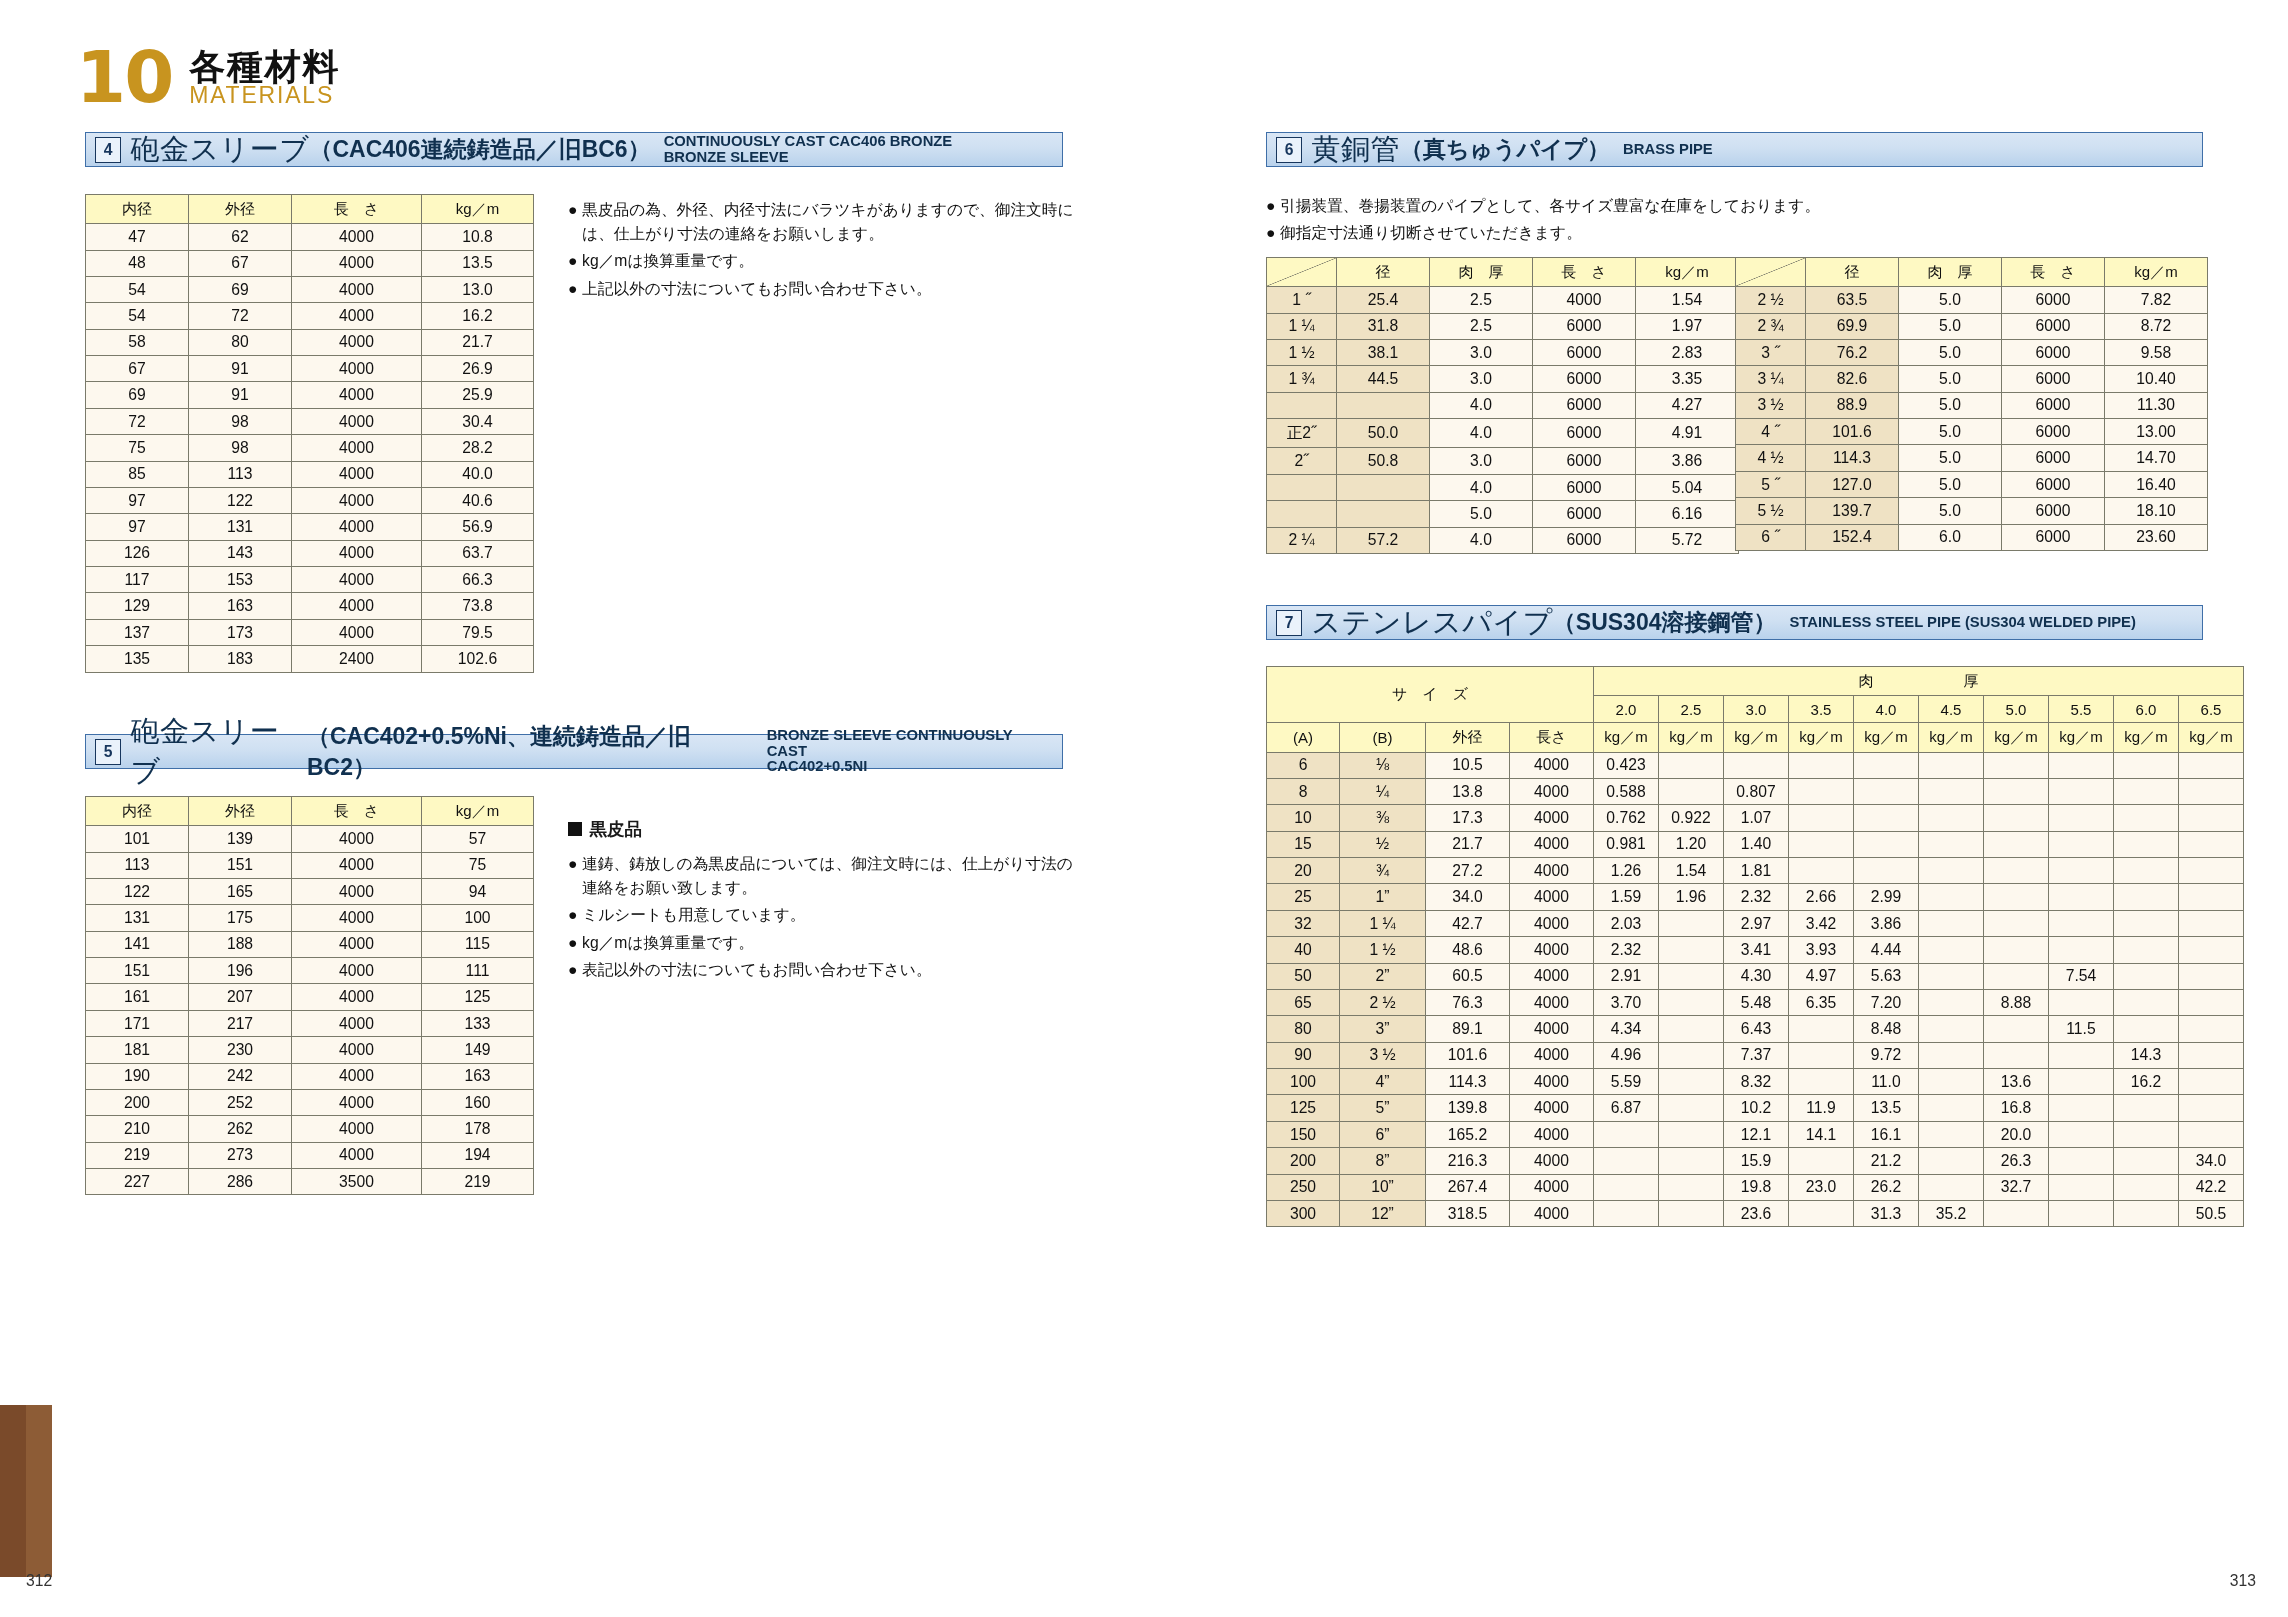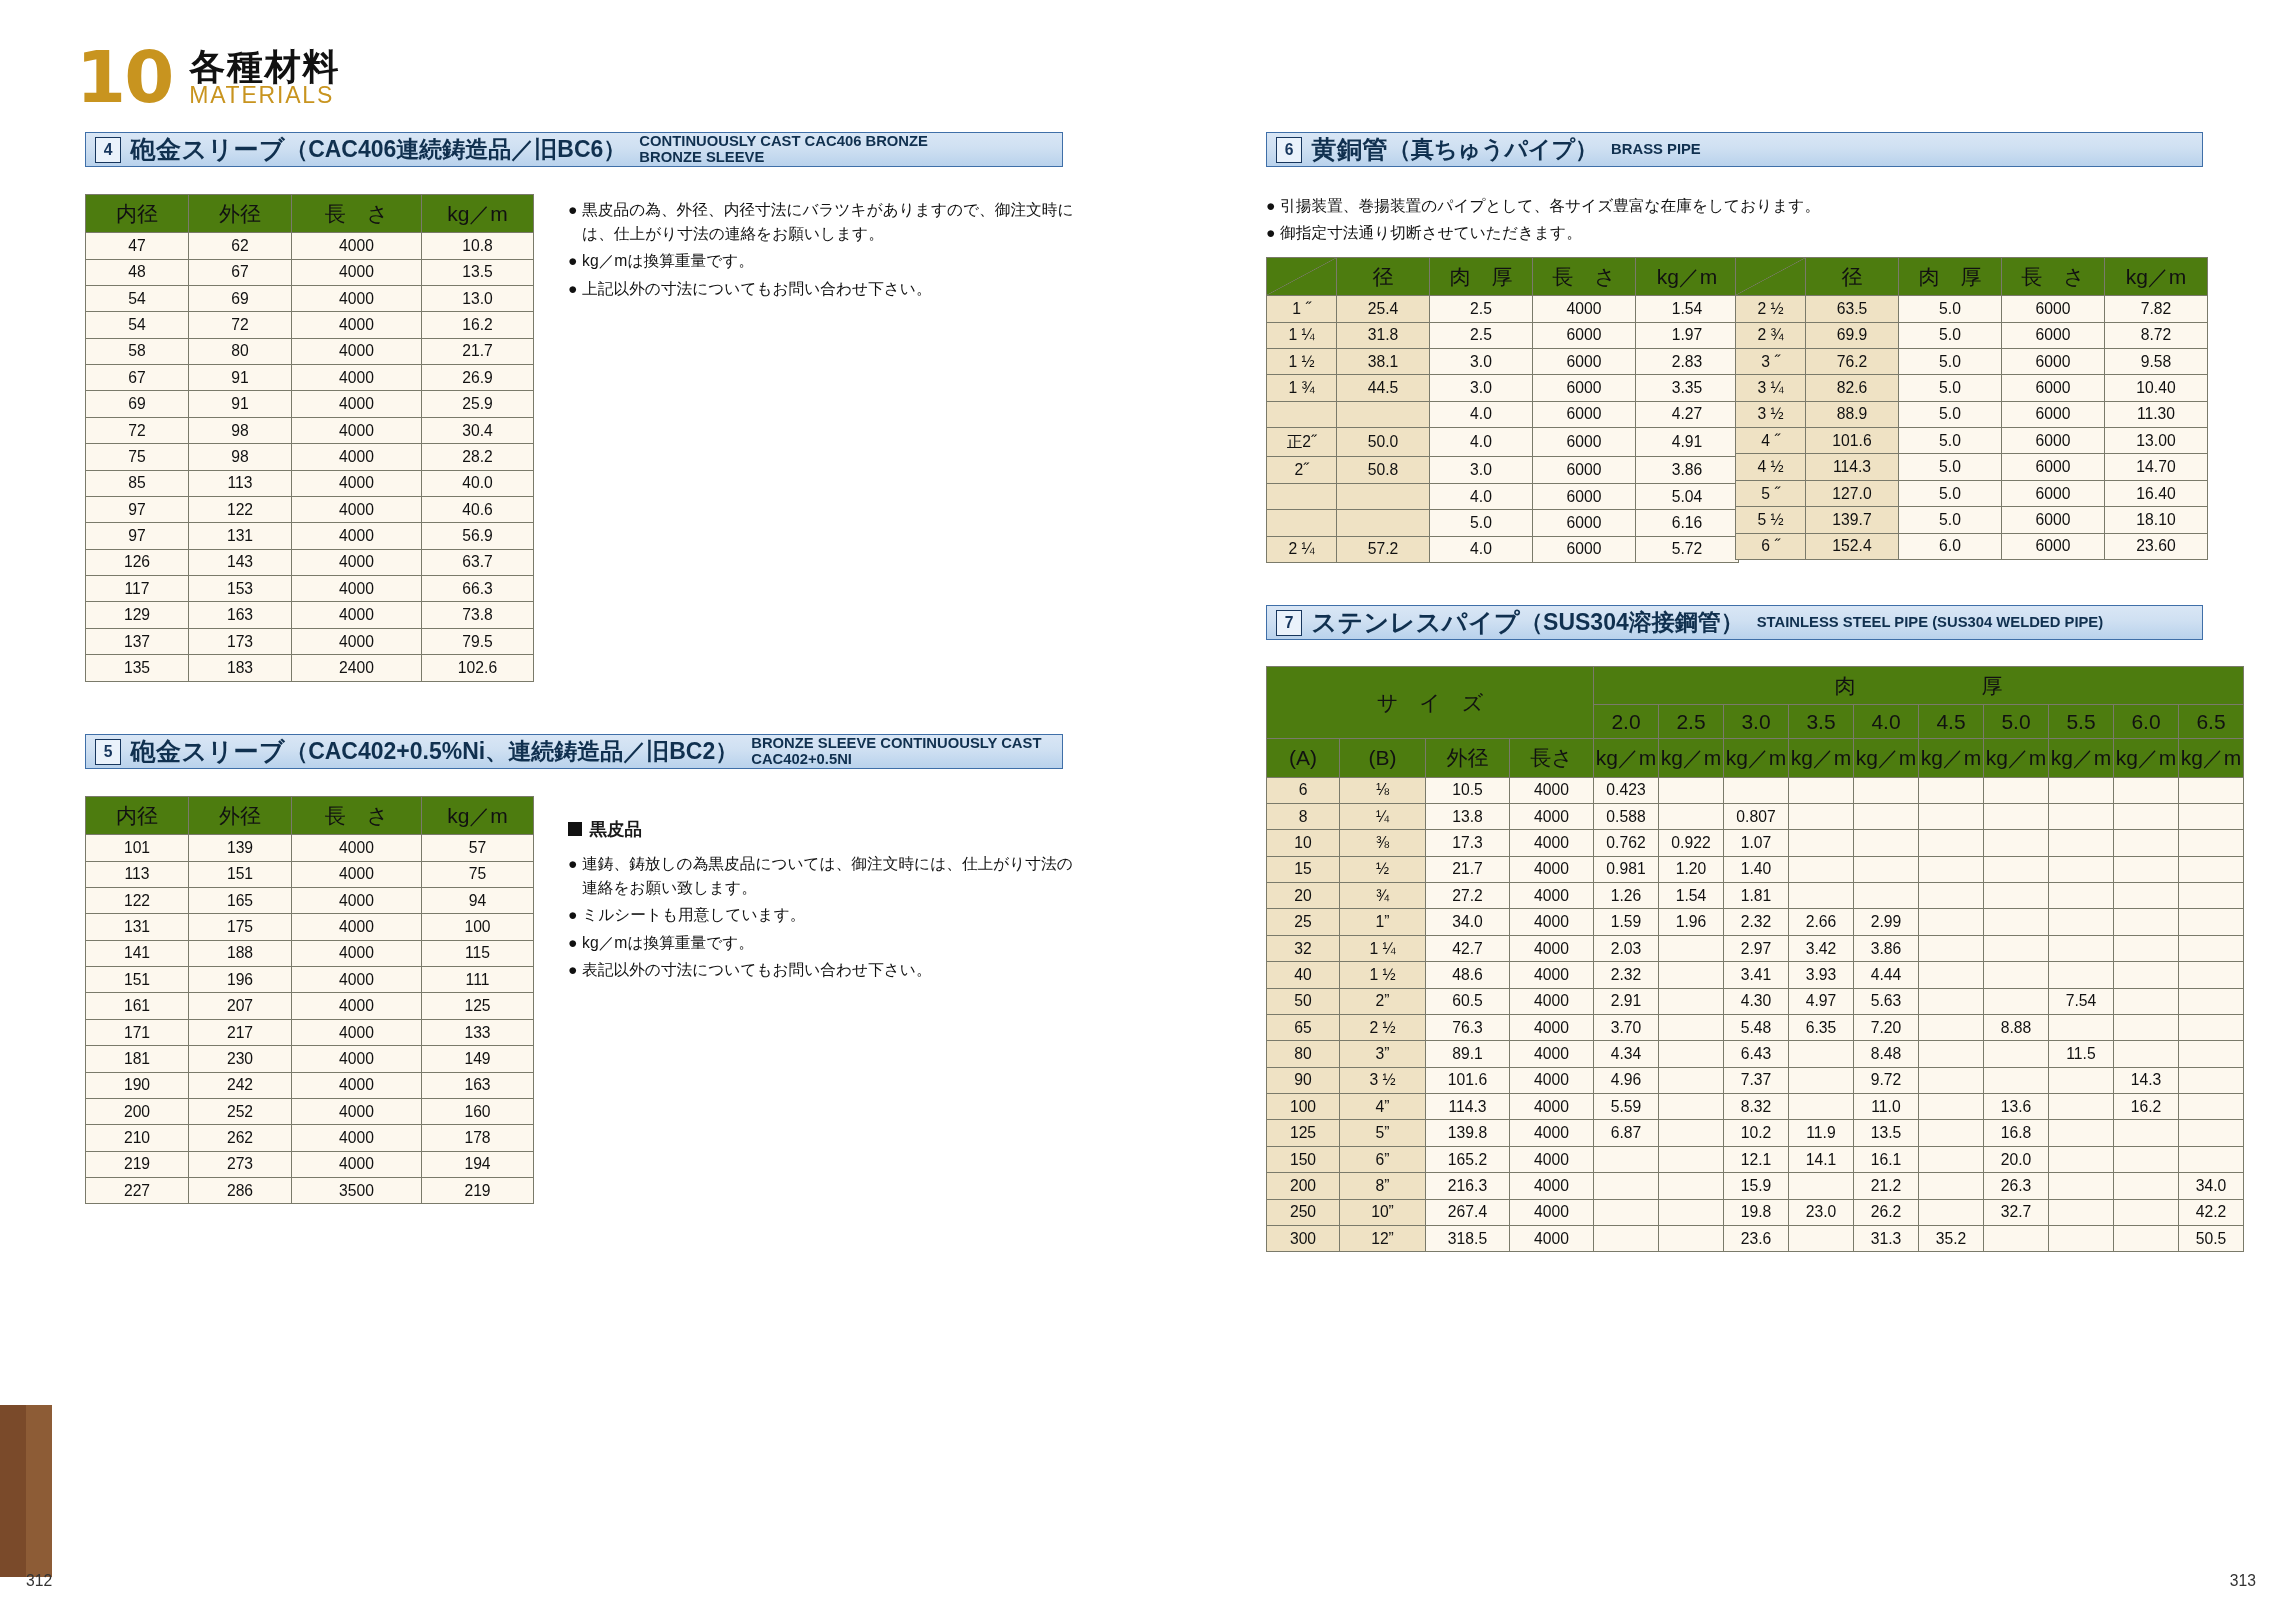--- a/index.html
+++ b/index.html
@@ -12,29 +12,29 @@
   
   .hdr{position:absolute;left:76px;top:16.6px;display:flex;align-items:flex-end;gap:16.6px;}
   .hdr .num{font-family:"DejaVu Sans",sans-serif;font-weight:bold;font-size:72px;line-height:0.82;color:#c8941f;letter-spacing:-1.8px;}
   .hdr .ttl{display:flex;flex-direction:column;margin-top:31px;}
   .hdr .ttl .jp{font-size:36px;font-weight:bold;letter-spacing:1.8px;color:#111;line-height:1.05;}
   .hdr .ttl .en{font-size:23px;font-weight:normal;letter-spacing:1.8px;color:#c8941f;line-height:1.05;margin-top:-2.8px;}
 
   
   .banner{position:absolute;height:35px;background:linear-gradient(to bottom,#d9e6f5 0%,#cfe0f2 45%,#b9d2ec 100%);border:0.9px solid #3f6fa8;display:flex;align-items:center;padding:0 9.2px;box-sizing:border-box;}
   .banner .bl{flex:0 0 auto;width:24px;height:24px;border:1.4px solid #17365d;display:flex;align-items:center;justify-content:center;font-size:15.7px;font-weight:bold;color:#17365d;background:#eaf2fb;margin-right:9.2px;}
-  .banner .jp{font-size:25px;font-weight:bold;color:#10304f;letter-spacing:0.5px;}
+  .banner .jp{font-size:29px;font-weight:normal;color:#10304f;letter-spacing:0.5px;}
   .banner .sub{font-size:23px;font-weight:bold;color:#10304f;letter-spacing:0;}
   .banner .en{font-size:14.8px;font-weight:bold;color:#10304f;margin-left:13px;line-height:1.05;}
   .banner .en small{display:block;font-size:14.8px;}
 
   
   table{border-collapse:collapse;font-size:15.7px;}
   .tbl td,.tbl th{border:0.9px solid #7a7a6a;text-align:center;font-weight:normal;color:#111;}
-  .tbl th{background:#4d7c0f;font-size:21px;padding:4.6px 0;}
+  .tbl th{background:#fef9c3;font-size:15px;padding:4.6px 0;}
   .tbl td{background:#fdf8ee;padding:3.7px 0;}
   .hdrcell{background:#efe2c4 !important;}
 
   
   .notes{font-size:15.7px;line-height:1.55;color:#111;}
   .notes div{display:flex;margin-bottom:2.8px;}
   .notes .bullet{flex:0 0 auto;margin-right:4.6px;}
   .notes p{margin:0;}
 
   .subttl{font-size:17.5px;font-weight:bold;display:flex;align-items:center;gap:7.4px;}

